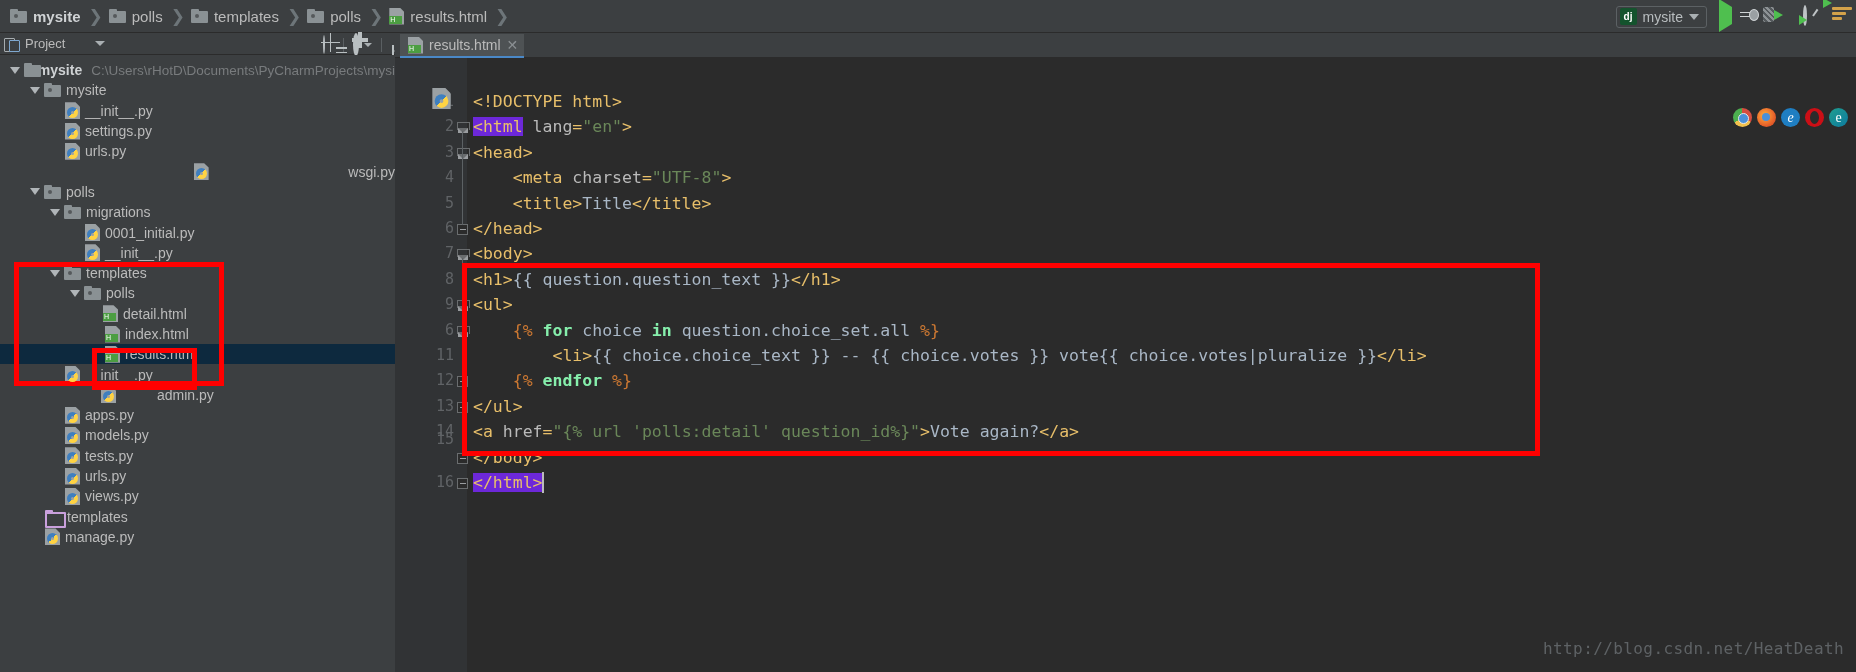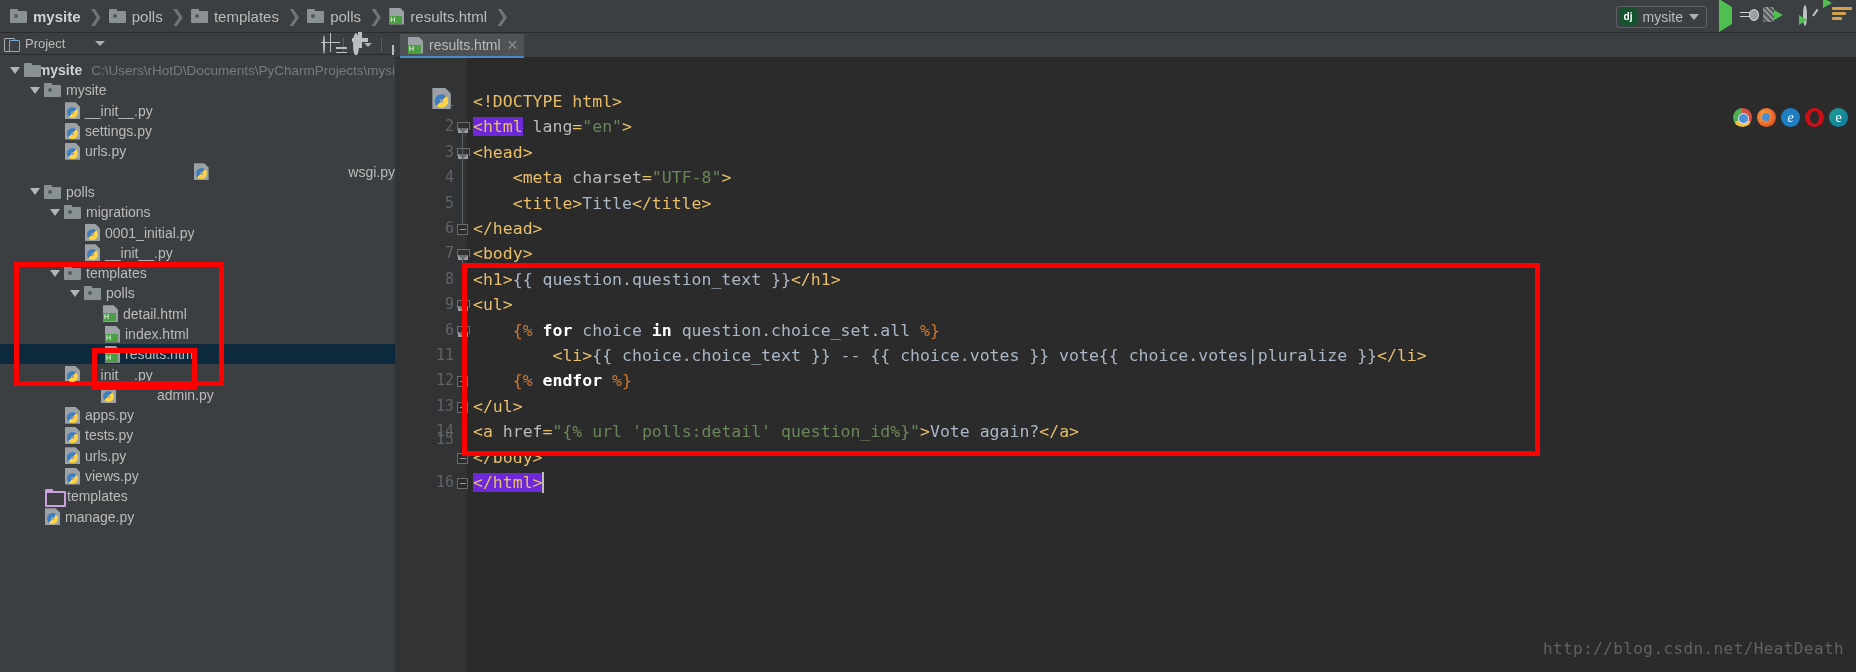--- a/index.html
+++ b/index.html
@@ -167,21 +167,21 @@
   }
   .cl {
     position: absolute; left: 6px; white-space: pre;
     font-family: "DejaVu Sans Mono", monospace; font-size: 16.5px; letter-spacing: 0px;
   }
   .tag { color: #e8bf6a; }
   .attr { color: #bababa; }
   .str { color: #6a8759; }
   .txt { color: #a9b7c6; }
   .dj  { color: #cc7832; }
-  .djk { color: #ffffff; font-weight: bold; margin-top: 8px; }
+  .djk { color: #86efac; font-weight: bold; margin-top: 8px; }
   .hl  { background: #6d28d9; }
 
   .cursor { position: absolute; width: 1.5px; background: #bbbbbb; }
 
   
   .fold { position: absolute; width: 11px; height: 11px; border: 1px solid #6a6d6f; background: #2b2b2b; }
   .fold:after { content:""; position:absolute; left:2px; top:4px; width:6px; height:1px; background:#9a9da0; }
   .fold.tri { border:none; background:none; }
   .fold.tri:before{content:"";position:absolute;left:0;top:0;width:11px;height:7px;border:1px solid #6a6d6f;border-bottom:none;}
   .fold.tri:after{content:"";position:absolute;left:0.5px;top:6px;width:0;height:0;border-left:5px solid transparent;border-right:5px solid transparent;border-top:5px solid #6a6d6f;}
@@ -419,20 +419,27 @@
         <span class="ic-py">
           <span class="py-b"></span>
         </span>
         <span class="tname">apps.py</span>
       </div>
       <div class="trow" style="padding-left: 50px;">
         <span class="tw hidden"></span>
         <span class="ic-py">
           <span class="py-b"></span>
         </span>
+        <span class="tname">models.py</span>
+      </div>
+      <div class="trow" style="padding-left: 50px;">
+        <span class="tw hidden"></span>
+        <span class="ic-py">
+          <span class="py-b"></span>
+        </span>
         <span class="tname">tests.py</span>
       </div>
       <div class="trow" style="padding-left: 50px;">
         <span class="tw hidden"></span>
         <span class="ic-py">
           <span class="py-b"></span>
         </span>
         <span class="tname">urls.py</span>
       </div>
       <div class="trow" style="padding-left: 50px;">

